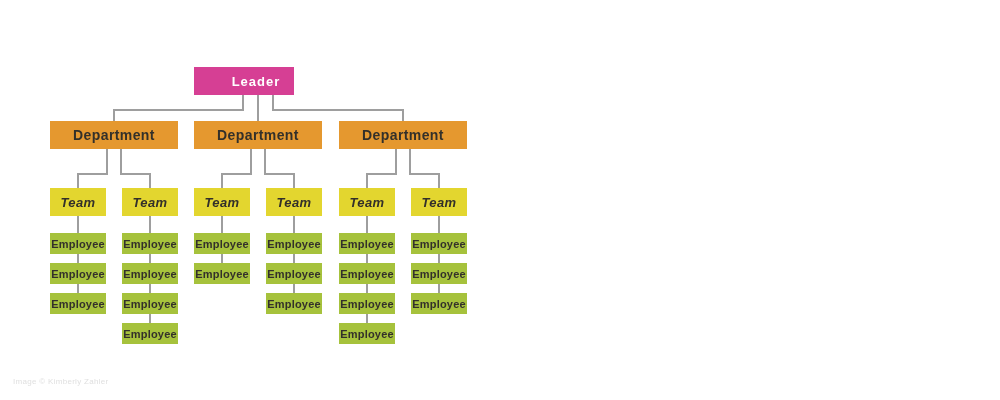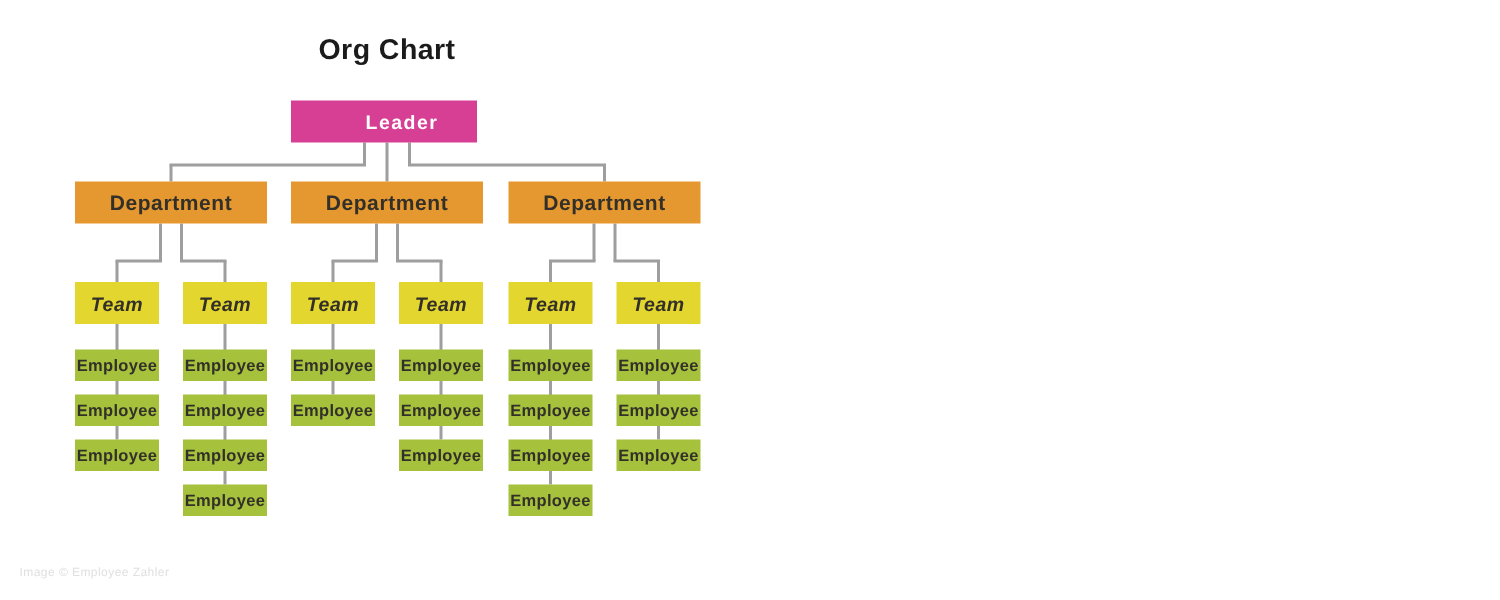--- a/index.html
+++ b/index.html
@@ -21,21 +21,20 @@
   .team{font-size:13px;letter-spacing:.4px;font-style:italic;}
   .emp{font-size:11px;letter-spacing:.2px;}
   #watermark{
     position:absolute;left:13px;top:377px;font-size:8px;letter-spacing:.3px;
   }
 </style>
 </head>
 <body>
 
 <div id="canvas" style="background: rgb(255, 255, 255);">
-  <div id="title" style="color: rgb(27, 27, 27);">Org Chart</div>
   <div id="chart">
       <div class="line" style="left: 242px; top: 95px; width: 2px; height: 15px; background: rgb(158, 158, 158);"></div>
       <div class="line" style="left: 257px; top: 95px; width: 2px; height: 26px; background: rgb(158, 158, 158);"></div>
       <div class="line" style="left: 272px; top: 95px; width: 2px; height: 15px; background: rgb(158, 158, 158);"></div>
       <div class="line" style="left: 113px; top: 109px; width: 131px; height: 2px; background: rgb(158, 158, 158);"></div>
       <div class="line" style="left: 272px; top: 109px; width: 132px; height: 2px; background: rgb(158, 158, 158);"></div>
       <div class="line" style="left: 113px; top: 110px; width: 2px; height: 11px; background: rgb(158, 158, 158);"></div>
       <div class="line" style="left: 402px; top: 110px; width: 2px; height: 11px; background: rgb(158, 158, 158);"></div>
       <div class="line" style="left: 106px; top: 149px; width: 2px; height: 25px; background: rgb(158, 158, 158);"></div>
       <div class="line" style="left: 120px; top: 149px; width: 2px; height: 25px; background: rgb(158, 158, 158);"></div>
@@ -54,21 +53,21 @@
       <div class="line" style="left: 221px; top: 216px; width: 2px; height: 47px; background: rgb(158, 158, 158);"></div>
       <div class="line" style="left: 293px; top: 216px; width: 2px; height: 77px; background: rgb(158, 158, 158);"></div>
       <div class="line" style="left: 395px; top: 149px; width: 2px; height: 25px; background: rgb(158, 158, 158);"></div>
       <div class="line" style="left: 409px; top: 149px; width: 2px; height: 25px; background: rgb(158, 158, 158);"></div>
       <div class="line" style="left: 366px; top: 173px; width: 31px; height: 2px; background: rgb(158, 158, 158);"></div>
       <div class="line" style="left: 409px; top: 173px; width: 31px; height: 2px; background: rgb(158, 158, 158);"></div>
       <div class="line" style="left: 366px; top: 174px; width: 2px; height: 14px; background: rgb(158, 158, 158);"></div>
       <div class="line" style="left: 438px; top: 174px; width: 2px; height: 14px; background: rgb(158, 158, 158);"></div>
       <div class="line" style="left: 366px; top: 216px; width: 2px; height: 107px; background: rgb(158, 158, 158);"></div>
       <div class="line" style="left: 438px; top: 216px; width: 2px; height: 77px; background: rgb(158, 158, 158);"></div>
-      <div class="box leader" style="left: 194px; top: 67px; width: 124px; height: 28px; background: rgb(214, 63, 148); color: rgb(255, 255, 255); padding-left: 24px;">Leader</div>
+      <div class="box leader" style="left: 194px; top: 67px; width: 100px; height: 28px; background: rgb(214, 63, 148); color: rgb(255, 255, 255); padding-left: 24px;">Leader</div>
       <div class="box dept" style="left: 50px; top: 121px; width: 128px; height: 28px; background: rgb(229, 152, 47); color: rgb(51, 48, 42);">Department</div>
       <div class="box team" style="left: 50px; top: 188px; width: 56px; height: 28px; background: rgb(227, 214, 47); color: rgb(51, 48, 42);">Team</div>
       <div class="box emp" style="left: 50px; top: 233px; width: 56px; height: 21px; background: rgb(166, 194, 60); color: rgb(51, 48, 42);">Employee</div>
       <div class="box emp" style="left: 50px; top: 263px; width: 56px; height: 21px; background: rgb(166, 194, 60); color: rgb(51, 48, 42);">Employee</div>
       <div class="box emp" style="left: 50px; top: 293px; width: 56px; height: 21px; background: rgb(166, 194, 60); color: rgb(51, 48, 42);">Employee</div>
       <div class="box team" style="left: 122px; top: 188px; width: 56px; height: 28px; background: rgb(227, 214, 47); color: rgb(51, 48, 42);">Team</div>
       <div class="box emp" style="left: 122px; top: 233px; width: 56px; height: 21px; background: rgb(166, 194, 60); color: rgb(51, 48, 42);">Employee</div>
       <div class="box emp" style="left: 122px; top: 263px; width: 56px; height: 21px; background: rgb(166, 194, 60); color: rgb(51, 48, 42);">Employee</div>
       <div class="box emp" style="left: 122px; top: 293px; width: 56px; height: 21px; background: rgb(166, 194, 60); color: rgb(51, 48, 42);">Employee</div>
       <div class="box emp" style="left: 122px; top: 323px; width: 56px; height: 21px; background: rgb(166, 194, 60); color: rgb(51, 48, 42);">Employee</div>
@@ -84,14 +83,14 @@
       <div class="box team" style="left: 339px; top: 188px; width: 56px; height: 28px; background: rgb(227, 214, 47); color: rgb(51, 48, 42);">Team</div>
       <div class="box emp" style="left: 339px; top: 233px; width: 56px; height: 21px; background: rgb(166, 194, 60); color: rgb(51, 48, 42);">Employee</div>
       <div class="box emp" style="left: 339px; top: 263px; width: 56px; height: 21px; background: rgb(166, 194, 60); color: rgb(51, 48, 42);">Employee</div>
       <div class="box emp" style="left: 339px; top: 293px; width: 56px; height: 21px; background: rgb(166, 194, 60); color: rgb(51, 48, 42);">Employee</div>
       <div class="box emp" style="left: 339px; top: 323px; width: 56px; height: 21px; background: rgb(166, 194, 60); color: rgb(51, 48, 42);">Employee</div>
       <div class="box team" style="left: 411px; top: 188px; width: 56px; height: 28px; background: rgb(227, 214, 47); color: rgb(51, 48, 42);">Team</div>
       <div class="box emp" style="left: 411px; top: 233px; width: 56px; height: 21px; background: rgb(166, 194, 60); color: rgb(51, 48, 42);">Employee</div>
       <div class="box emp" style="left: 411px; top: 263px; width: 56px; height: 21px; background: rgb(166, 194, 60); color: rgb(51, 48, 42);">Employee</div>
       <div class="box emp" style="left: 411px; top: 293px; width: 56px; height: 21px; background: rgb(166, 194, 60); color: rgb(51, 48, 42);">Employee</div>
     </div>
-  <div id="watermark" style="color: rgb(224, 224, 224);">Image © Employee Zahler</div>
+  <div id="watermark" style="color: rgb(224, 224, 224);">Image © Kimberly Zahler</div>
 </div>
 
 </body></html>

